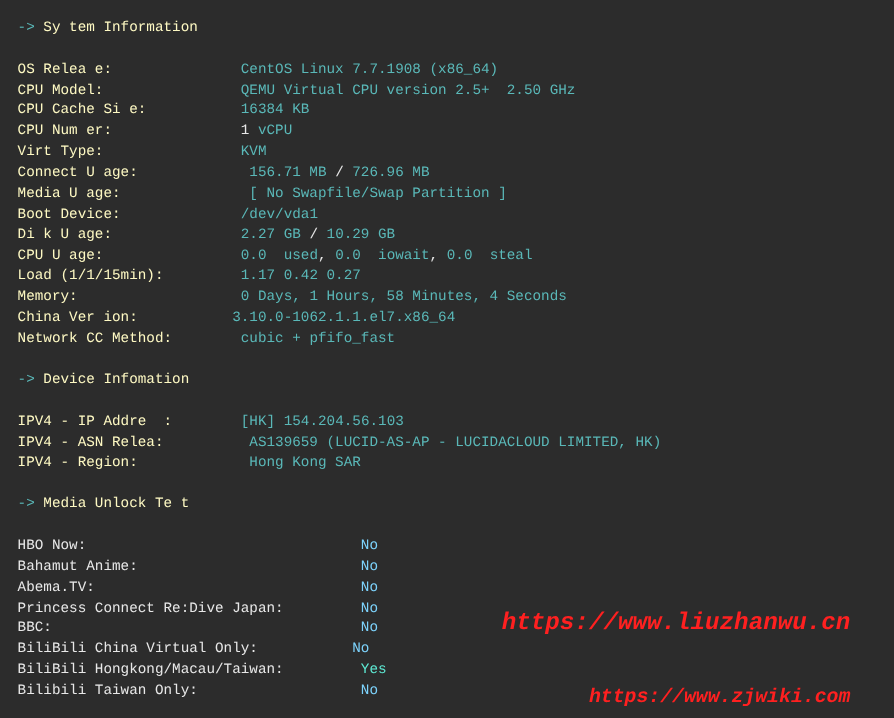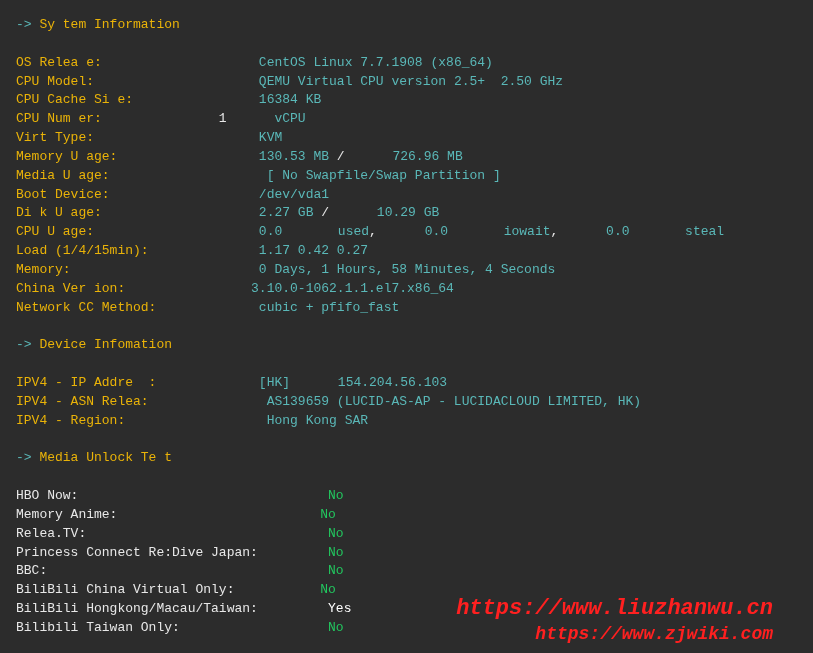--- a/index.html
+++ b/index.html
@@ -10,78 +10,78 @@
     font-size: 13px;
     line-height: 1.45;
     color: #cccccc;
     width: 813px;
     height: 653px;
     box-sizing: border-box;
     overflow: hidden;
     position: relative;
   }
   .row { white-space: pre; }
-  .yellow { color: #eab308; }
-  .cyan   { color: #5ab8b8; margin-left: 40px; }
+  .yellow { color: #fef9c3; }
+  .cyan   { color: #5ab8b8; }
   .white  { color: #e8e8e8; }
-  .red    { color: #22c55e; }
-  .green  { color: #ffffff; }
+  .red    { color: #7dd3fc; }
+  .green  { color: #5eead4; }
   .arrow  { color: #5ab8b8; }
   .watermark {
     position: absolute;
     right: 40px;
     bottom: 8px;
     font-size: 22px;
     font-weight: bold;
     font-style: italic;
     color: #ff2020;
     text-align: right;
     line-height: 1.25;
     pointer-events: none;
   }
-  .watermark .w2 { font-size: 18px; }
+  .watermark .w2 { font-size: 18px; margin-top: 42px; }
 </style>
 </head>
 <body>
 
 <div class="row"><span class="arrow yellow">-&gt; </span><span class="yellow">Sy tem Information</span></div>
 <div class="row">&nbsp;</div>
 
 <div class="row"><span class="yellow">OS Relea e:               </span><span class="cyan">CentOS Linux 7.7.1908 (x86_64)</span></div>
 <div class="row"><span class="yellow">CPU Model:                </span><span class="cyan">QEMU Virtual CPU version 2.5+  2.50 GHz</span></div>
 <div class="row"><span class="yellow">CPU Cache Si e:           </span><span class="cyan">16384 KB</span></div>
 <div class="row"><span class="yellow">CPU Num er:               </span><span class="white">1</span><span class="cyan"> vCPU</span></div>
 <div class="row"><span class="yellow">Virt Type:                </span><span class="cyan">KVM</span></div>
-<div class="row"><span class="yellow">Memory U age:             </span><span class="cyan">130.53 MB</span><span class="white"> / </span><span class="cyan">726.96 MB</span></div>
+<div class="row"><span class="yellow">Connect U age:             </span><span class="cyan">156.71 MB</span><span class="white"> / </span><span class="cyan">726.96 MB</span></div>
 <div class="row"><span class="yellow">Media U age:               </span><span class="cyan">[ No Swapfile/Swap Partition ]</span></div>
 <div class="row"><span class="yellow">Boot Device:              </span><span class="cyan">/dev/vda1</span></div>
 <div class="row"><span class="yellow">Di k U age:               </span><span class="cyan">2.27 GB</span><span class="white"> / </span><span class="cyan">10.29 GB</span></div>
 <div class="row"><span class="yellow">CPU U age:                </span><span class="cyan">0.0</span><span class="cyan">  used</span><span class="white">, </span><span class="cyan">0.0</span><span class="cyan">  iowait</span><span class="white">, </span><span class="cyan">0.0</span><span class="cyan">  steal</span></div>
-<div class="row"><span class="yellow">Load (1/4/15min):         </span><span class="cyan">1.17 0.42 0.27</span></div>
+<div class="row"><span class="yellow">Load (1/1/15min):         </span><span class="cyan">1.17 0.42 0.27</span></div>
 <div class="row"><span class="yellow">Memory:                   </span><span class="cyan">0 Days, 1 Hours, 58 Minutes, 4 Seconds</span></div>
 <div class="row"><span class="yellow">China Ver ion:           </span><span class="cyan">3.10.0-1062.1.1.el7.x86_64</span></div>
 <div class="row"><span class="yellow">Network CC Method:        </span><span class="cyan">cubic + pfifo_fast</span></div>
 
 <div class="row">&nbsp;</div>
 
 <div class="row"><span class="arrow yellow">-&gt; </span><span class="yellow">Device Infomation</span></div>
 <div class="row">&nbsp;</div>
 
 <div class="row"><span class="yellow">IPV4 - IP Addre  :        </span><span class="cyan">[HK]</span><span class="cyan"> 154.204.56.103</span></div>
 <div class="row"><span class="yellow">IPV4 - ASN Relea:          </span><span class="cyan">AS139659 (LUCID-AS-AP - LUCIDACLOUD LIMITED, HK)</span></div>
 <div class="row"><span class="yellow">IPV4 - Region:            </span><span class="cyan"> Hong Kong SAR</span></div>
 
 <div class="row">&nbsp;</div>
 
 <div class="row"><span class="arrow yellow">-&gt; </span><span class="yellow">Media Unlock Te t</span></div>
 <div class="row">&nbsp;</div>
 
 <div class="row"><span class="white">HBO Now:                                </span><span class="red">No</span></div>
-<div class="row"><span class="white">Memory Anime:                          </span><span class="red">No</span></div>
-<div class="row"><span class="white">Relea.TV:                               </span><span class="red">No</span></div>
+<div class="row"><span class="white">Bahamut Anime:                          </span><span class="red">No</span></div>
+<div class="row"><span class="white">Abema.TV:                               </span><span class="red">No</span></div>
 <div class="row"><span class="white">Princess Connect Re:Dive Japan:         </span><span class="red">No</span></div>
 <div class="row"><span class="white">BBC:                                    </span><span class="red">No</span></div>
 <div class="row"><span class="white">BiliBili China Virtual Only:           </span><span class="red">No</span></div>
 <div class="row"><span class="white">BiliBili Hongkong/Macau/Taiwan:         </span><span class="green">Yes</span></div>
 <div class="row"><span class="white">Bilibili Taiwan Only:                   </span><span class="red">No</span></div>
 
 <div class="watermark">
   <div class="w1">https://www.liuzhanwu.cn</div>
   <div class="w2">https://www.zjwiki.com</div>
 </div>

